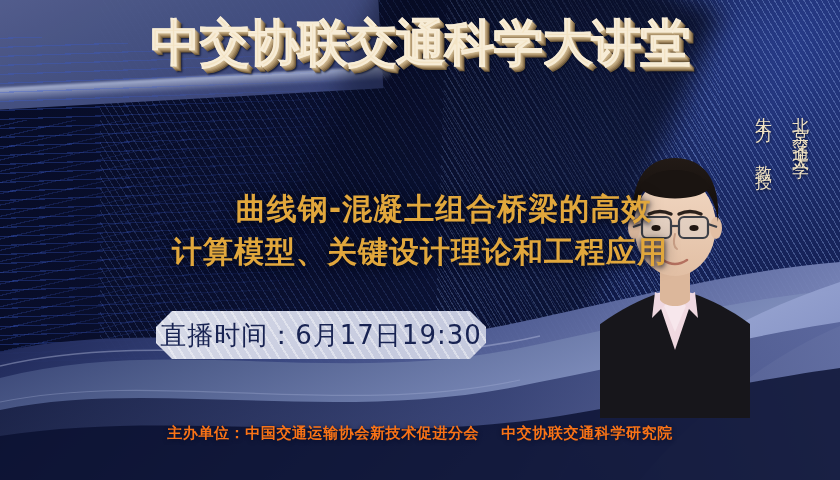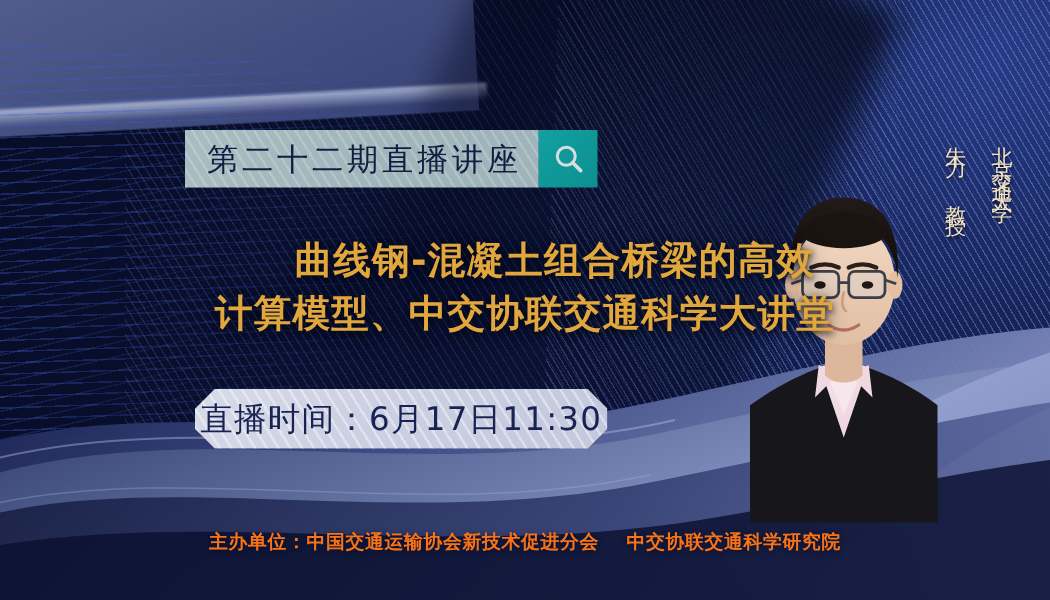--- a/index.html
+++ b/index.html
@@ -305,39 +305,29 @@
         <ellipse cx="56" cy="110" rx="4.6" ry="3" fill="#201713"></ellipse>
         <ellipse cx="94" cy="110" rx="4.6" ry="3" fill="#201713"></ellipse>
 
         <path d="M75,116 q-3,12 2,15" stroke="#caa087" stroke-width="2" fill="none" stroke-linecap="round"></path>
 
         <path d="M63,142 q12,8 24,0" stroke="#b4705f" stroke-width="2.6" fill="none" stroke-linecap="round"></path>
       </g>
     </svg>
   </div>
 
-
-  <div class="subtitle-bar">
-    <div class="band">第二十二期直播讲座</div>
-    <div class="search-box">
-      <span>
-        <svg width="26" height="26" viewBox="0 0 26 26" aria-hidden="true">
-          <circle cx="11" cy="11" r="7.2" fill="none" stroke="#d5dde0" stroke-width="2.4"></circle>
-          <line x1="16.2" y1="16.2" x2="22.5" y2="22.5" stroke="#d5dde0" stroke-width="3" stroke-linecap="round"></line>
-        </svg>
-      </span>
-    </div>
-  </div>
+  <div class="main-title">中交协联交通科学大讲堂</div>
+
 
   <div class="lecture-title">
     <span class="l1">曲线钢-混凝土组合桥梁的高效</span>
-    <span class="l2">计算模型、中交协联交通科学大讲堂</span>
+    <span class="l2">计算模型、关键设计理论和工程应用</span>
   </div>
 
-  <div class="time-badge">直播时间：6月17日11:30</div>
+  <div class="time-badge">直播时间：6月17日19:30</div>
 
   <div class="vtext name">朱力 教授</div>
   <div class="vtext org">北京交通大学</div>
 
   <div class="footer">
     <span>主办单位：</span><span>中国交通运输协会新技术促进分会</span><span class="gap"></span><span>中交协联交通科学研究院</span>
   </div>
 
 </div>
 

